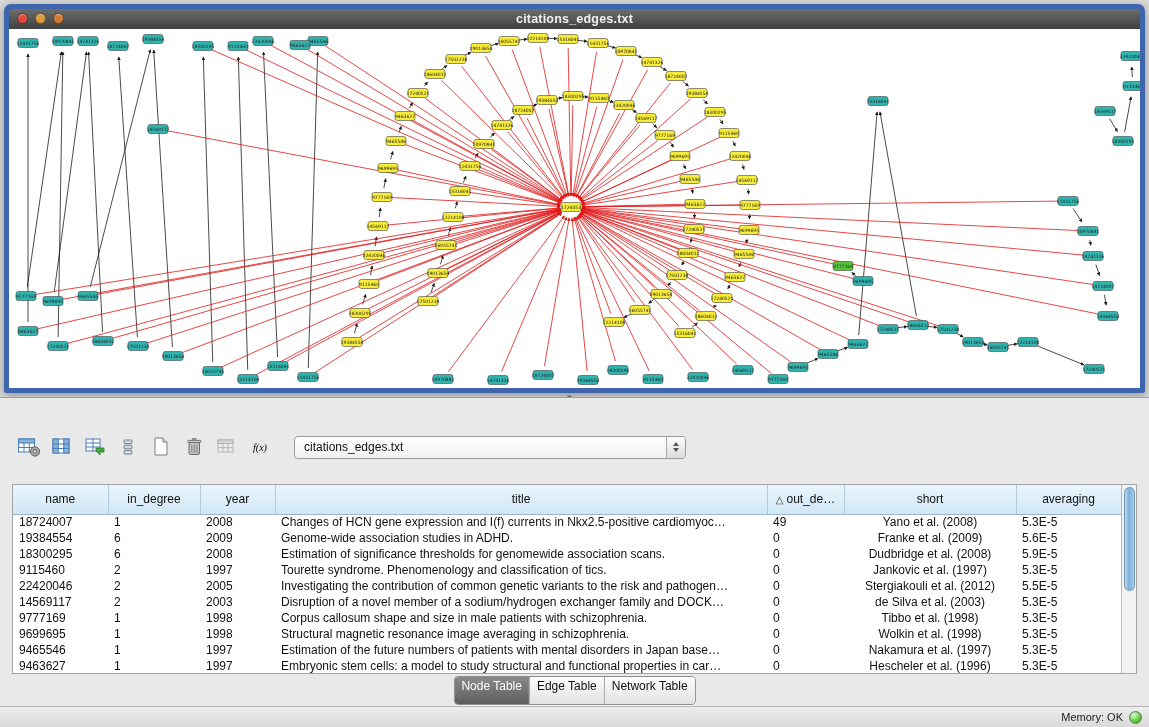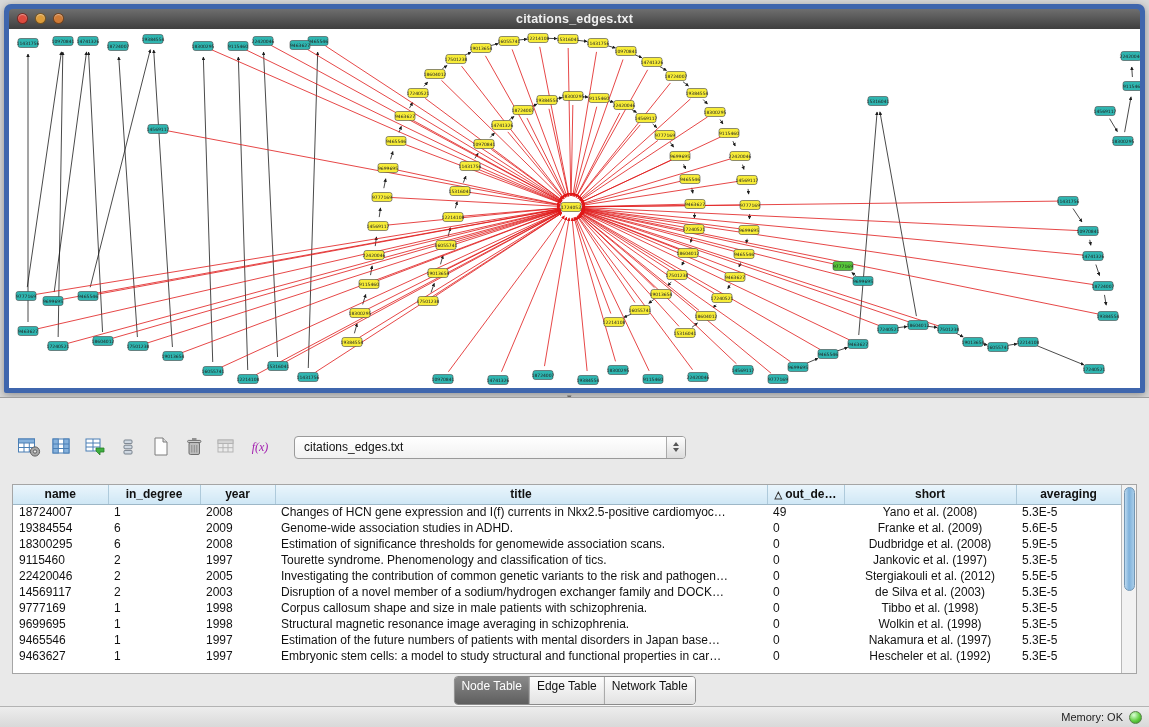--- a/index.html
+++ b/index.html
@@ -30,34 +30,34 @@
   .panel-header { height:22px; background:linear-gradient(#fbfbfb,#d3d3d3);
     border-bottom:1px solid #ababab; display:flex; align-items:center; padding:0 10px; }
   .panel-title { font-size:12px; color:#1a1a1a; }
   .panel-hdr-right { margin-left:auto; display:flex; align-items:center; gap:10px; }
   .float-ic { width:12px; height:11px; border:1.5px solid #444; position:relative; }
   .float-ic::after { content:""; position:absolute; right:-1px; top:-1px; width:5px; height:4px; background:#444; }
   .close-ic { font-size:15px; font-weight:bold; color:#222; line-height:11px; cursor:default; }
 
   .toolbar { position:absolute; left:16px; top:34px; height:30px; display:flex; align-items:center; gap:7px; }
   .tool-btn { width:26px; height:24px; display:flex; align-items:center; justify-content:center; border-radius:3px; }
-  .fx { font-family:"Liberation Serif", serif; font-style:italic; font-size:12px; color:#a21caf; }
+  .fx { font-family:"Liberation Serif", serif; font-style:italic; font-size:10px; color:#000000; }
   .combo { margin-left:14px; width:392px; height:23px; background:linear-gradient(#ffffff,#f1f1f1);
     border:1px solid #9a9a9a; border-radius:4px; display:flex; align-items:center; overflow:hidden; }
   .combo-val { flex:1; font-size:12px; padding:0 9px; color:#111; }
   .combo-step { width:19px; height:100%; border-left:1px solid #aaa;
     background:linear-gradient(#fdfdfd,#dcdcdc); display:flex; flex-direction:column;
     align-items:center; justify-content:center; gap:2px; }
   .arr-up { width:0; height:0; border-left:3.5px solid transparent; border-right:3.5px solid transparent; border-bottom:4.5px solid #555; }
   .arr-dn { width:0; height:0; border-left:3.5px solid transparent; border-right:3.5px solid transparent; border-top:4.5px solid #555; }
 
   .table-box { position:absolute; left:12px; top:86px; width:1125px; height:190px;
     background:#fff; border:1px solid #a5a5a5; }
   table { border-collapse:collapse; table-layout:fixed; width:1108px; }
-  th { height:19px; font-size:12px; font-weight:bold; color:#111;
+  th { height:29px; font-size:12px; font-weight:normal; color:#111;
     background:linear-gradient(#eaf5fc,#cfe7f5);
     border-right:1px solid #aecadb; border-bottom:1px solid #9db7c7; text-align:center;
     overflow:hidden; white-space:nowrap; }
   td { height:16px; font-size:12px; color:#111; padding:0 6px;
     overflow:hidden; white-space:nowrap; }
   td:nth-child(6) { text-align:center; }
   .sort-tri { font-size:10px; margin-right:3px; color:#333; }
   .vscroll { position:absolute; right:0; top:0; width:15px; height:188px;
     background:#f2f2f2; border-left:1px solid #b9b9b9; }
   .vthumb { position:absolute; left:1.5px; top:2px; width:11px; height:104px; border-radius:6px;
@@ -910,21 +910,21 @@
             <td>0</td>
             <td>Nakamura et al. (1997)</td>
             <td>5.3E-5</td>
           </tr>
           <tr>
             <td>9463627</td>
             <td>1</td>
             <td>1997</td>
             <td>Embryonic stem cells: a model to study structural and functional properties in car…</td>
             <td>0</td>
-            <td>Hescheler et al. (1992)</td>
+            <td>Hescheler et al. (1996)</td>
             <td>5.3E-5</td>
           </tr>
         </tbody>
     </table>
     <div class="vscroll">
       <div class="vthumb"></div>
     </div>
   </div>
 
   <div class="tabs">

